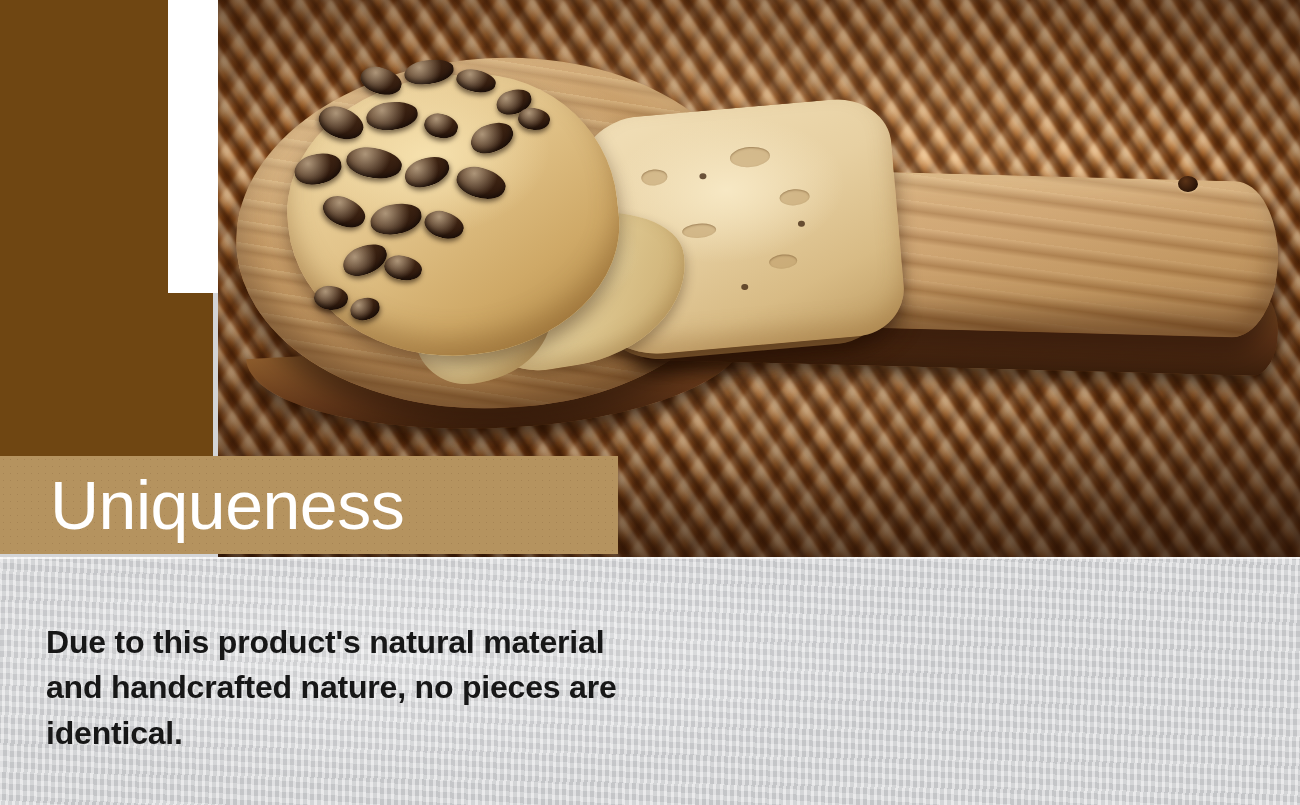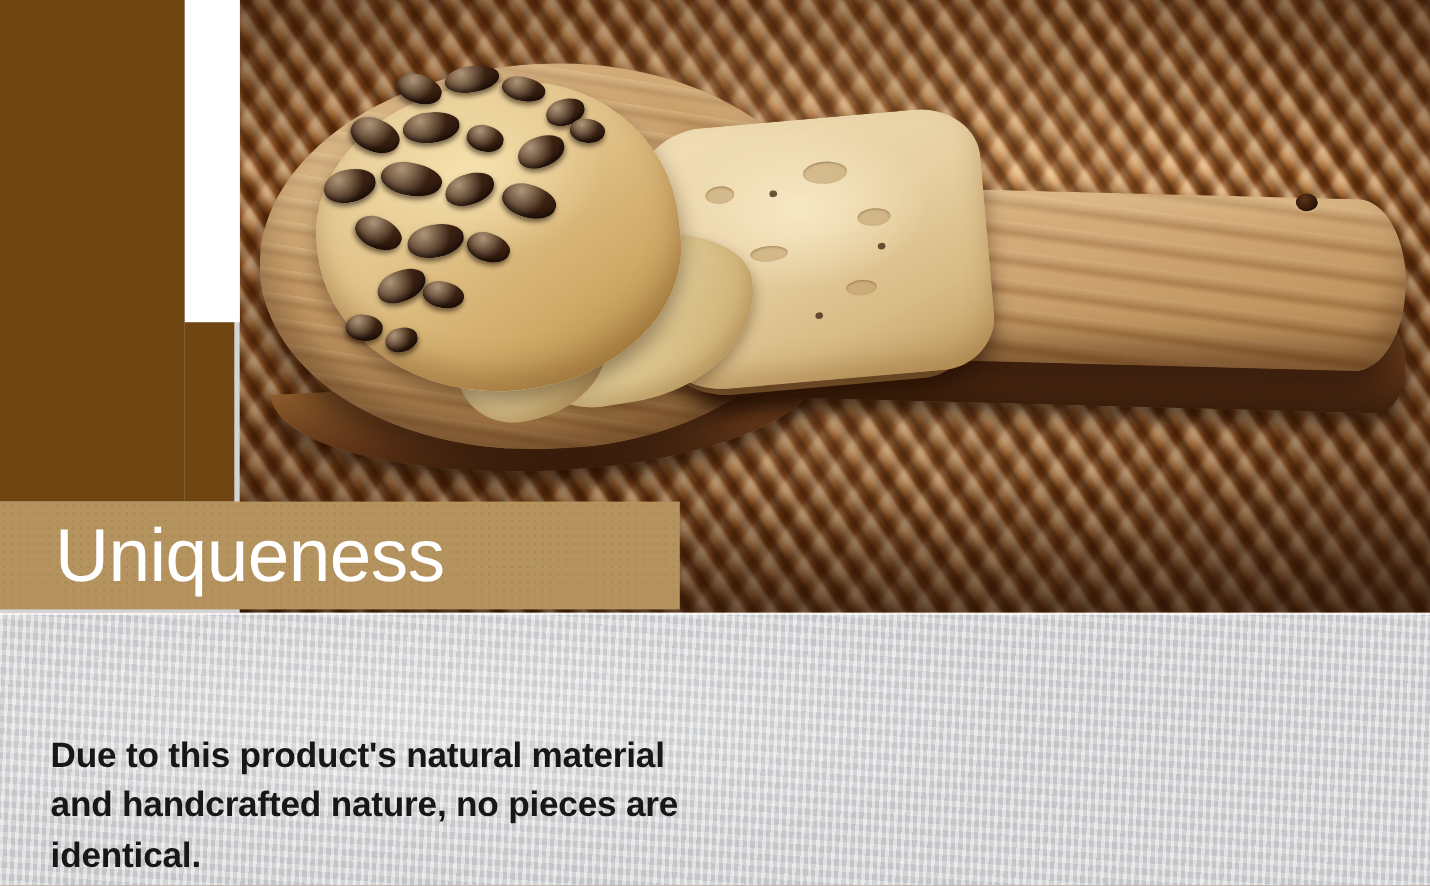--- a/index.html
+++ b/index.html
@@ -283,22 +283,21 @@
   #footer-line {
     position:absolute;
     left:0; top:0; width:1300px; height:2px;
     background:rgba(255,255,255,0.72);
   }
 
   #body-columns {
     position:relative;
     z-index:2;
     display:flex;
-    padding:87px 0 0 0;
-    margin-top:20px;
+    padding:63px 0 0 0;
   }
   .col { flex:0 0 auto; }
   #col-left  { width:648px; padding-left:46px; padding-right:18px; }
   #col-right { width:600px; padding-left:42px; padding-right:20px; }
 
   .body-text {
     color:#171717;
     font-size:32px;
     line-height:1.42;
     letter-spacing:-0.2px;

